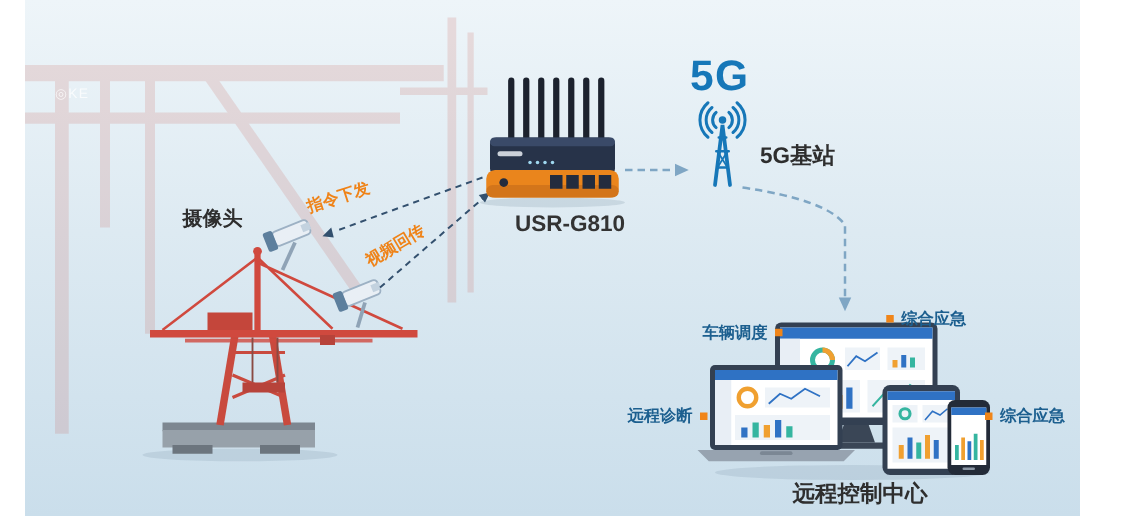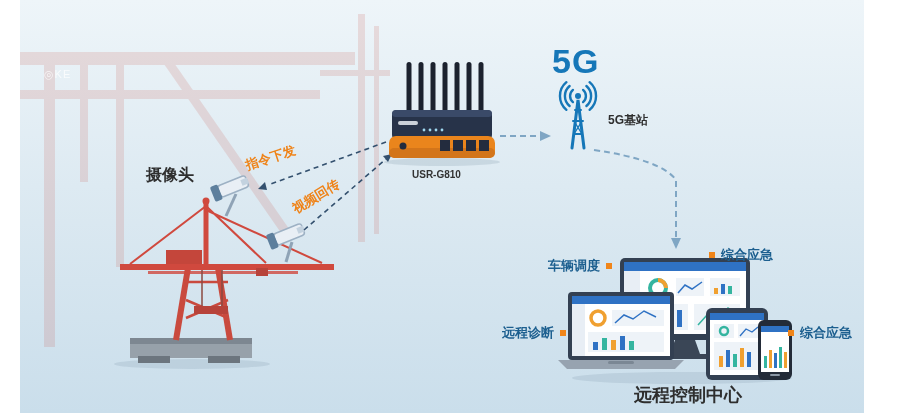--- a/index.html
+++ b/index.html
@@ -7,28 +7,28 @@
     position:relative;width:844px;height:413px;overflow:hidden;
     font-family:"Liberation Sans","DejaVu Sans",sans-serif;
     background:linear-gradient(180deg,#eef5f9 0%,#ddeaf2 45%,#cadeeb 100%);
     margin-left:20px;
   }
   .scene-svg{position:absolute;left:0;top:0;width:900px;height:413px;}
   .lbl{position:absolute;white-space:nowrap;}
   .lbl-camera{left:126px;top:165px;font-size:16px;font-weight:700;color:#2e2e2e;}
   .lbl-cmd{left:226px;top:157px;font-size:13px;font-weight:600;color:#ef8318;transform:rotate(-18deg);transform-origin:left center;}
   .lbl-video{left:274px;top:201px;font-size:13px;font-weight:600;color:#ef8318;transform:rotate(-31deg);transform-origin:left center;}
-  .lbl-router{left:392px;top:169px;font-size:10px;font-weight:600;color:#333;}
+  .lbl-router{left:392px;top:169px;font-size:18px;font-weight:600;color:#333;}
   .lbl-5g{left:532px;top:42px;font-size:34px;font-weight:700;color:#1677b8;letter-spacing:1px;}
-  .lbl-station{left:588px;top:112px;font-size:12px;font-weight:600;color:#2e2e2e;}
+  .lbl-station{left:588px;top:112px;font-size:18px;font-weight:600;color:#2e2e2e;}
   .lbl-center{left:614px;top:383px;font-size:18px;font-weight:700;color:#2e2e2e;}
   .backdrop-mark{left:24px;top:68px;font-size:11px;color:rgba(255,255,255,0.75);letter-spacing:1px;}
   .service{position:absolute;display:flex;align-items:center;gap:6px;font-size:13px;font-weight:600;color:#1c5f8f;}
   .bullet{width:6px;height:6px;background:#f08519;flex:0 0 auto;}
-  .svc-vehicle{left:528px;top:257px;}
+  .svc-vehicle{left:542px;top:257px;}
   .svc-emergency{left:689px;top:246px;}
   .svc-diagnosis{left:482px;top:324px;}
   .svc-info{left:768px;top:324px;}
 </style>
 </head>
 <body>
 
 <div class="canvas">
 
   <svg class="scene-svg" viewBox="0 0 900 413">

